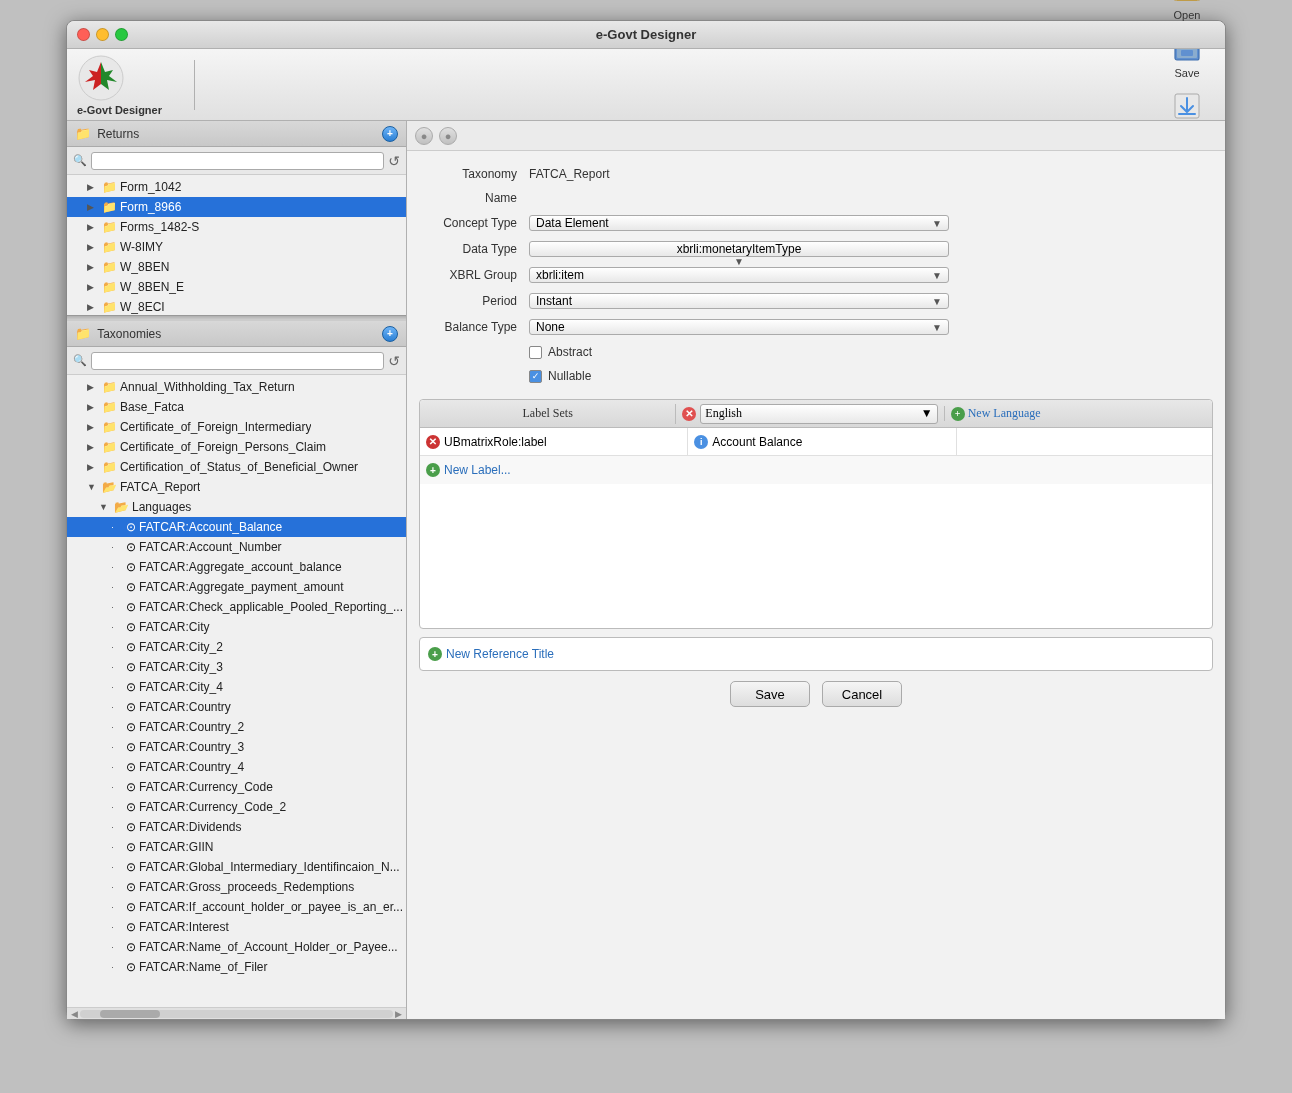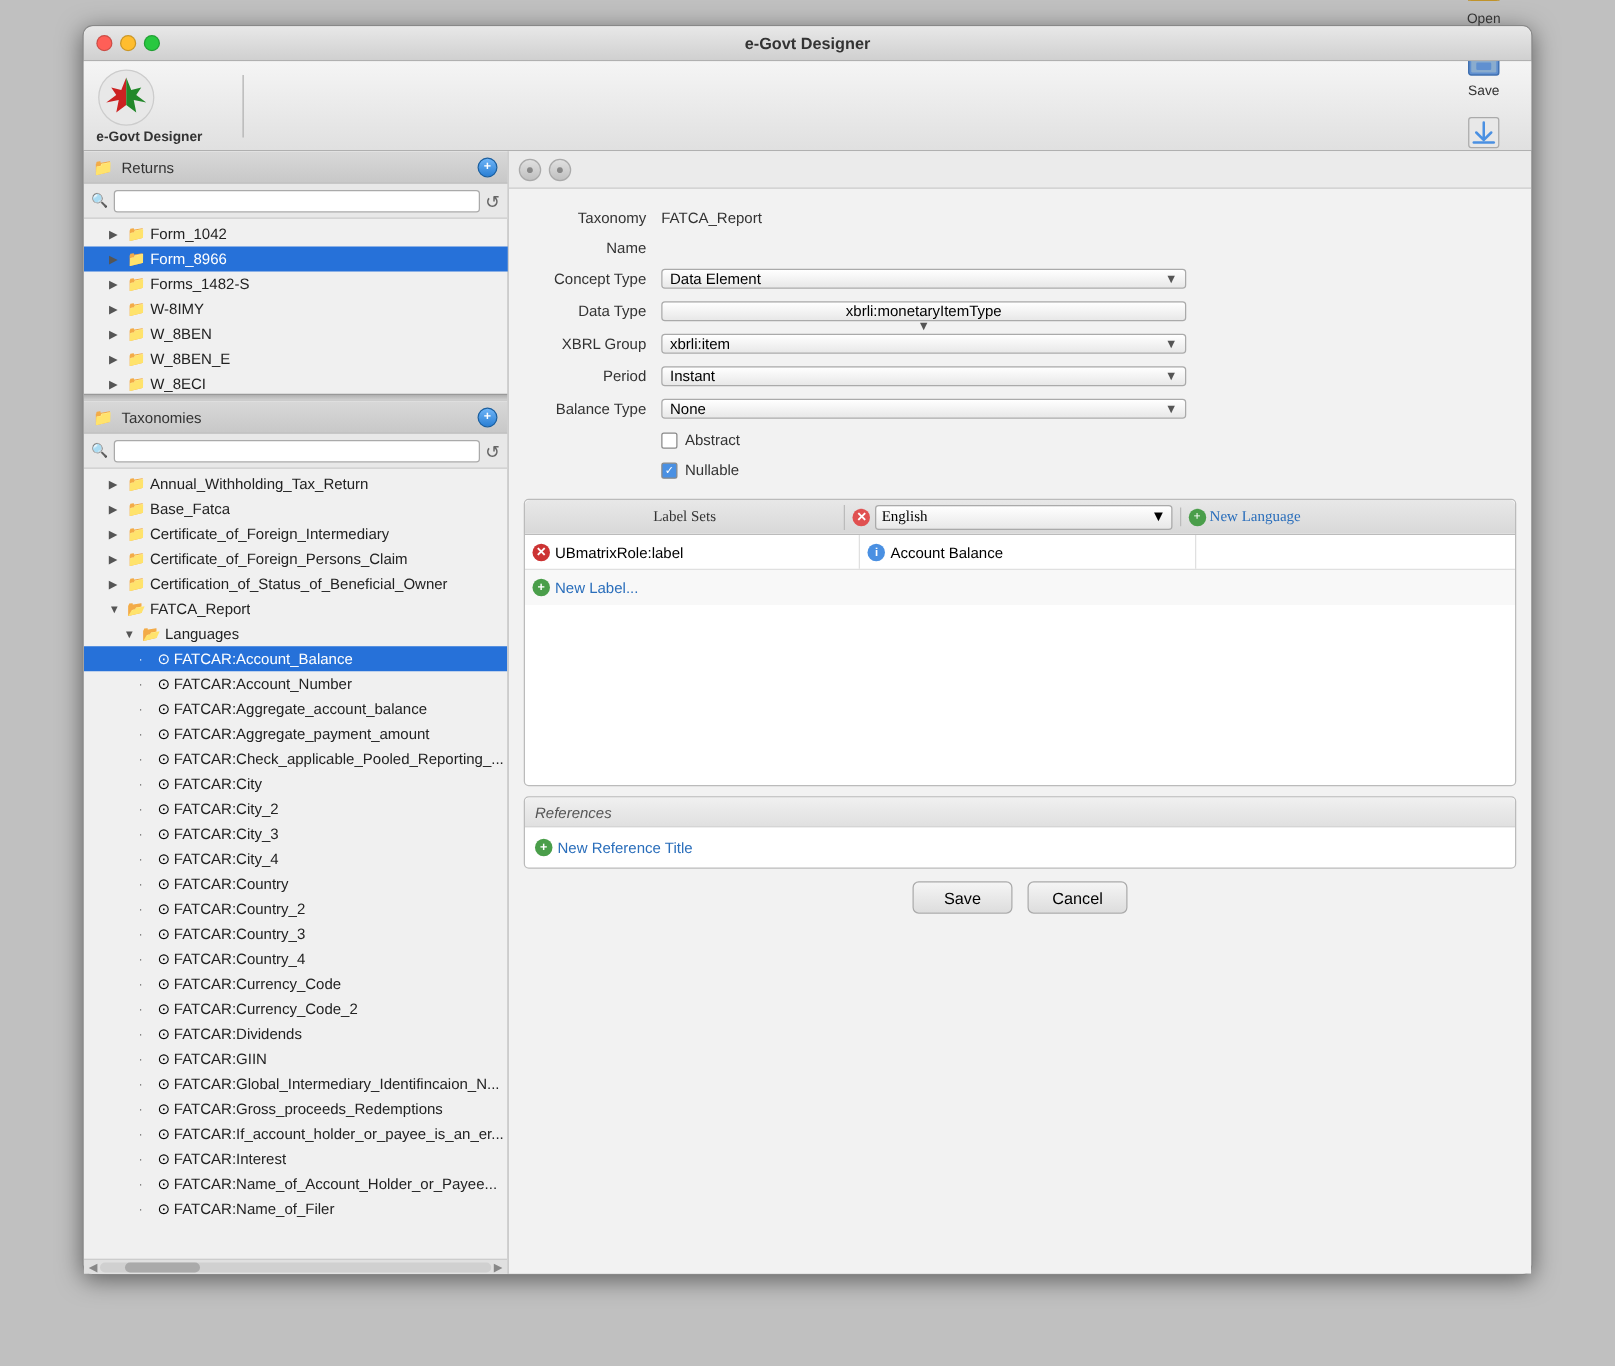--- a/index.html
+++ b/index.html
@@ -1018,23 +1018,20 @@
             <div class="ls-cell3"></div>
           </div>
           <div class="new-label-row">
             <div class="plus-icon">+</div>
             <span style="color:#2a6ebb; cursor:pointer;">New Label...</span>
           </div>
         </div>
       </div>
 
       <div class="references-area">
-        <div class="ref-header">
-          <span>References</span>
-        </div>
         <div class="ref-body">
           <div class="plus-icon">+</div>
           <span style="color:#2a6ebb; cursor:pointer;">New Reference Title</span>
         </div>
       </div>
 
       <div class="bottom-buttons">
         <button class="action-btn">Save</button>
         <button class="action-btn">Cancel</button>
       </div>

